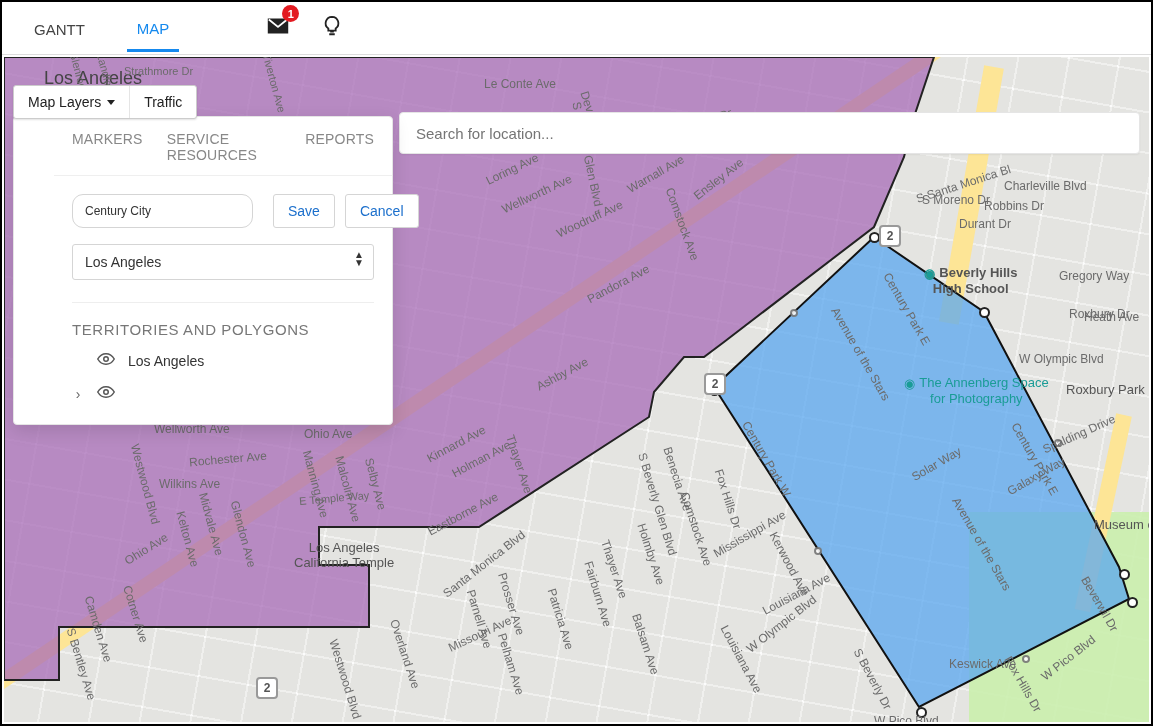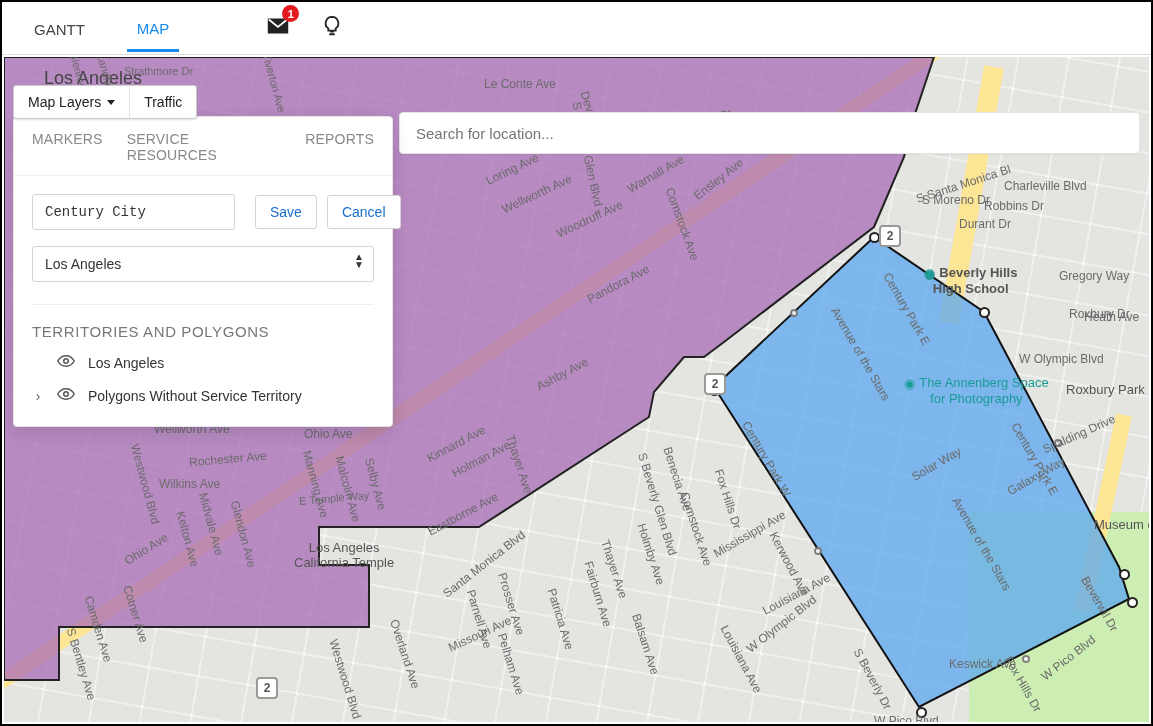--- a/index.html
+++ b/index.html
@@ -47,27 +47,27 @@
   .map-menu .mi { padding:8px 14px; font-size:14px; color:#222; cursor:pointer; border-right:1px solid #e5e5e5; display:flex; align-items:center; gap:6px; }
   .map-menu .mi:last-child { border-right:none; }
   .caret { width:0; height:0; border-left:4px solid transparent; border-right:4px solid transparent; border-top:5px solid #222; }
 
   .search-strip { position:absolute; top:55px; left:395px; right:9px; height:42px; background:#fff;
                   border:1px solid #e5e5e5; border-radius:4px; display:flex; align-items:center; padding:0 14px;
                   color:#888; font-size:15px; z-index:20; box-shadow:0 1px 2px rgba(0,0,0,.06); }
   .search-strip input { border:none; outline:none; width:100%; font-size:15px; color:#333; }
 
   .panel { position:absolute; top:59px; left:9px; width:380px; background:#fff; border:1px solid #e5e5e5;
-           border-radius:4px; box-shadow:0 6px 18px rgba(0,0,0,.12); z-index:25; }
+           border-radius:4px; box-shadow:0 6px 18px rgba(0,0,0,.12); z-index:25;padding-left:40px; }
   .ptabs { display:flex; gap:24px; padding:14px 18px 0; border-bottom:1px solid #efefef; }
   .ptab  { font-size:14px; color:#888; padding-bottom:12px; cursor:pointer; letter-spacing:.2px; }
   .ptab.active { color:#111; border-bottom:3px solid #1589ee; margin-bottom:-1px; }
 
   .prow { display:flex; gap:10px; padding:18px 18px 0; align-items:center; }
-  .inp { flex:1; border:1px solid #d5d5d5; border-radius:3px; padding:9px 12px; font-size:14px; color:#333; outline:none;font-family:Liberation Mono, monospace; }
+  .inp { flex:1; border:1px solid #d5d5d5; border-radius:11px; padding:9px 12px; font-size:12px; color:#333; outline:none; }
   .swatch { width:28px; height:26px; background:#2a7fe5; border-radius:3px; cursor:pointer; }
   .btn-link { border:1px solid #d5d5d5; border-radius:3px; padding:8px 14px; font-size:14px; color:#1b6fcc; background:#fff; cursor:pointer; }
 
   .sel { position:relative; margin:16px 18px 0; }
   .sel select { width:100%; border:1px solid #d5d5d5; border-radius:3px; padding:9px 12px; font-size:14px; color:#333;
                 background:#fff; appearance:none; -webkit-appearance:none; cursor:pointer; }
   .sel .spin { position:absolute; right:10px; top:7px; font-size:10px; color:#333; line-height:8px; pointer-events:none; }
 
   .divider { height:1px; background:#eee; margin:22px 18px 0; }
   .sect-hd { padding:18px 18px 0; font-size:15px; letter-spacing:.6px; color:#777; }
@@ -276,16 +276,15 @@
     </div>
 
     <div class="item">
       <span class="arrow">›</span>
       <span class="eye">
         <svg width="18" height="18" viewBox="0 0 24 24" fill="none" stroke="#555" stroke-width="2">
             <path d="M1 12s4-7 11-7 11 7 11 7-4 7-11 7S1 12 1 12z"></path>
             <circle cx="12" cy="12" r="3"></circle>
           </svg>
       </span>
-      <span>Polygons Without Service Territory</span>
     </div>
   </div>
 </div>
 
 </body></html>

